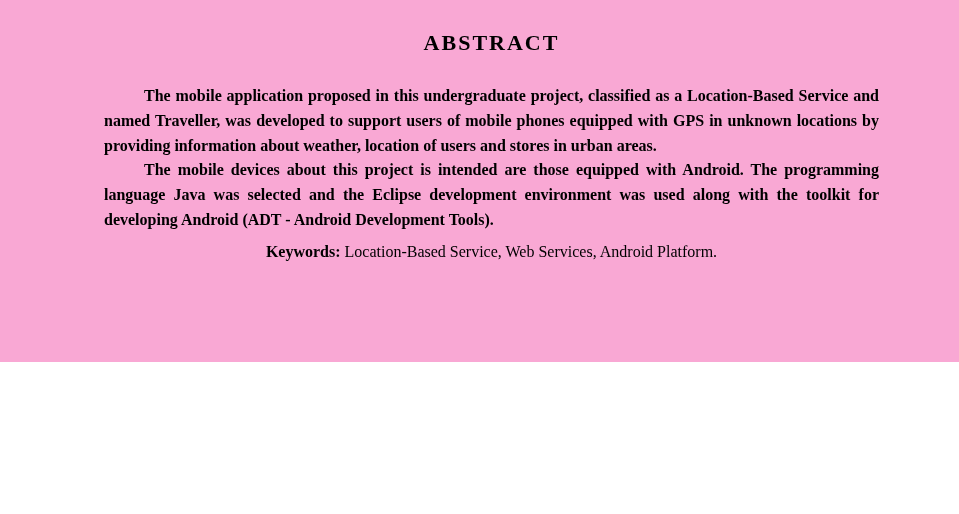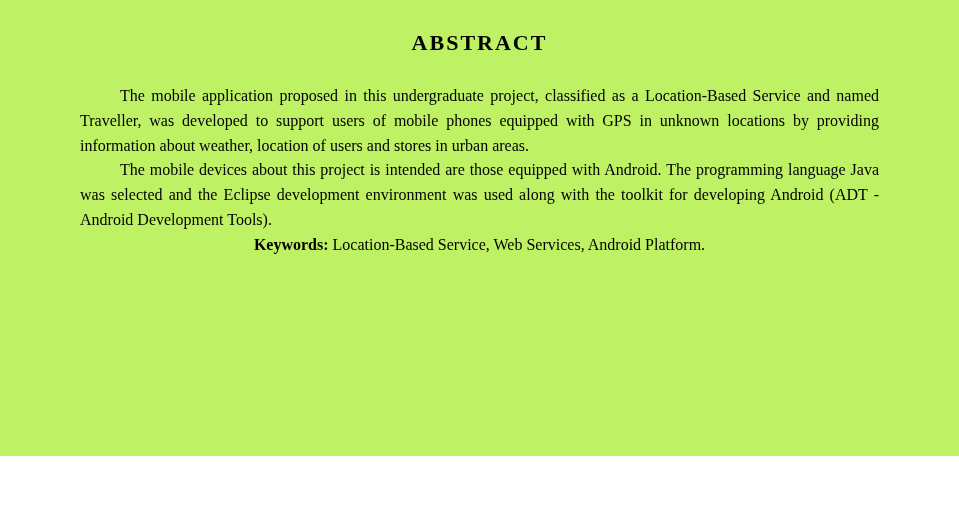--- a/index.html
+++ b/index.html
@@ -14,54 +14,55 @@
       background-color: #ffffff;
       font-family: "Times New Roman", Times, serif;
       display: flex;
       justify-content: center;
       align-items: flex-start;
       overflow: hidden;
     }
 
     .page-container {
       width: 959px;
-      height: 456px;
-      background: #bef264;
-      padding: 30px 80px 30px 80px;
+      height: 362px;
+      background: #f9a8d4;
+      padding: 30px 80px 30px 104px;
     }
 
     .title {
       text-align: center;
       font-size: 22px;
       font-weight: bold;
       letter-spacing: 2px;
       margin-bottom: 28px;
       font-family: "Times New Roman", Times, serif;
     }
 
     .body-text {
       font-size: 16px;
       font-family: "Times New Roman", Times, serif;
       line-height: 1.55;
       text-align: justify;
     }
 
     .paragraph {
       margin-bottom: 0;
+      font-weight: bold;
     }
 
     .paragraph-indent {
       text-indent: 40px;
     }
 
     .keywords {
       text-align: center;
       font-size: 16px;
       font-family: "Times New Roman", Times, serif;
-      margin-top: 0;
+      margin-top: 7px;
       line-height: 1.55;
     }
 
     .keywords-label {
       font-weight: bold;
     }
   </style>
 </head>
 <body>
 

